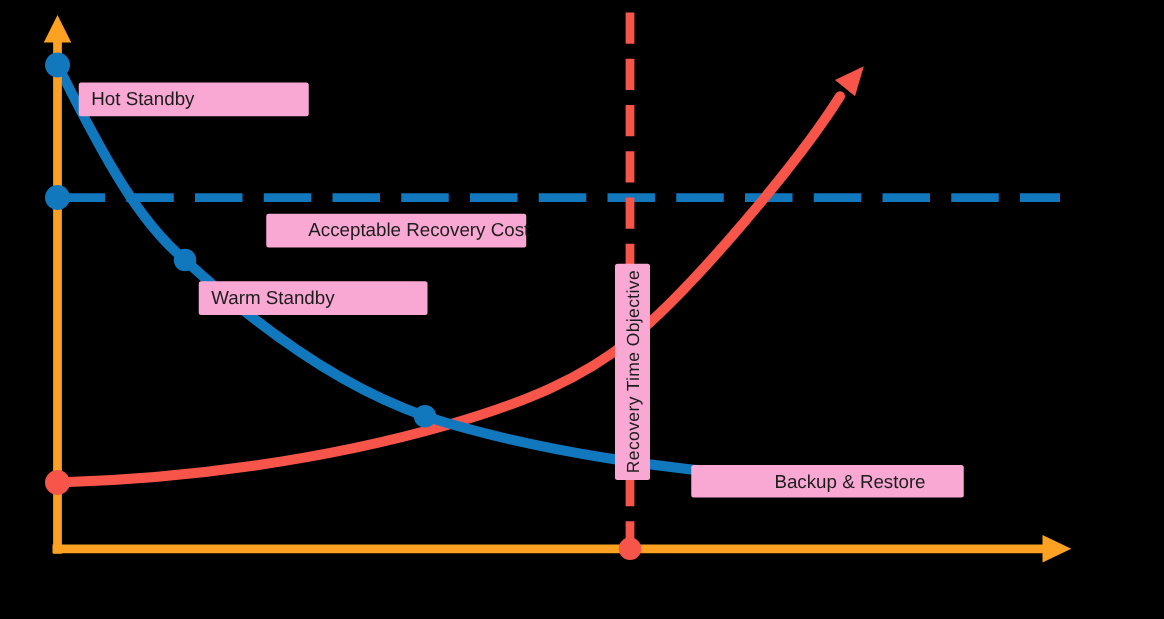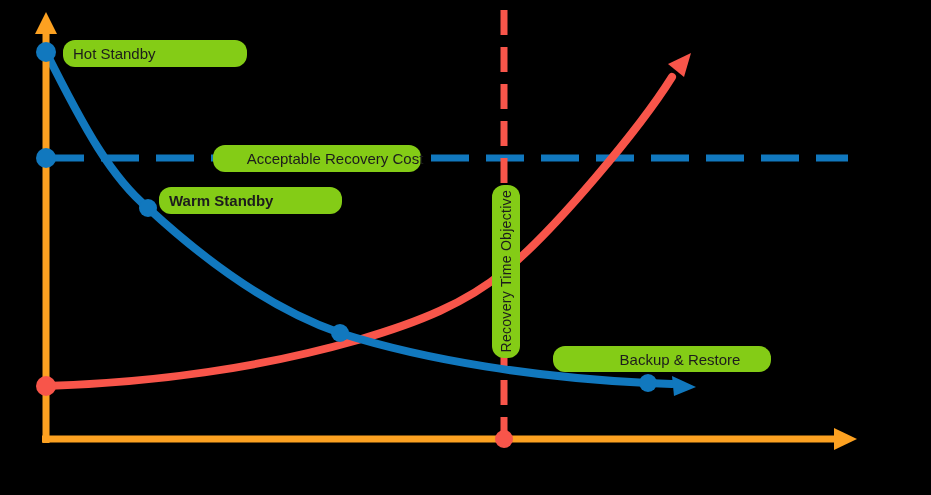--- a/index.html
+++ b/index.html
@@ -13,36 +13,37 @@
   #stage { position: absolute; left: 0; top: 0; width: 931px; height: 495px; }
   svg { position: absolute; left: 0; top: 0; }
 
   .axis        { stroke-width: 7; stroke-linecap: butt; }
   .curve       { fill: none; stroke-width: 8; stroke-linecap: round; }
   .dash-h      { stroke-width: 7; stroke-dasharray: 38 17; stroke-linecap: butt; }
   .dash-v      { stroke-width: 7; stroke-dasharray: 25 12; stroke-linecap: butt; }
 
   .chip {
     position: absolute;
-    background: #84cc16;
+    background: #f9a8d4;
     color: #1c1c1c;
     font-size: 15px;
     line-height: 1;
     display: flex;
     align-items: center;
-    border-radius: 12px;
+    border-radius: 2px;
     box-sizing: border-box;
     white-space: nowrap;
+    margin-top: 26px;
   }
   .chip.left     { justify-content: flex-start; padding-left: 10px; }
   .chip.center   { justify-content: center; padding-left: 36px; }
 
   #hot-standby-chip   { left: 63px;  top: 40px;  width: 184px; height: 27px; }
   #acceptable-chip    { left: 213px; top: 145px; width: 208px; height: 27px; }
-  #warm-standby-chip  { left: 159px; top: 187px; width: 183px; height: 27px; font-weight: bold; }
+  #warm-standby-chip  { left: 159px; top: 199px; width: 183px; height: 27px; }
   #backup-chip        { left: 553px; top: 346px; width: 218px; height: 26px; }
   #rto-chip {
     left: 492px; top: 185px; width: 28px; height: 173px;
     justify-content: center;
   }
   #rto-chip span {
     writing-mode: vertical-rl;
     transform: rotate(180deg);
     font-size: 14px;
     letter-spacing: 0.3px;

